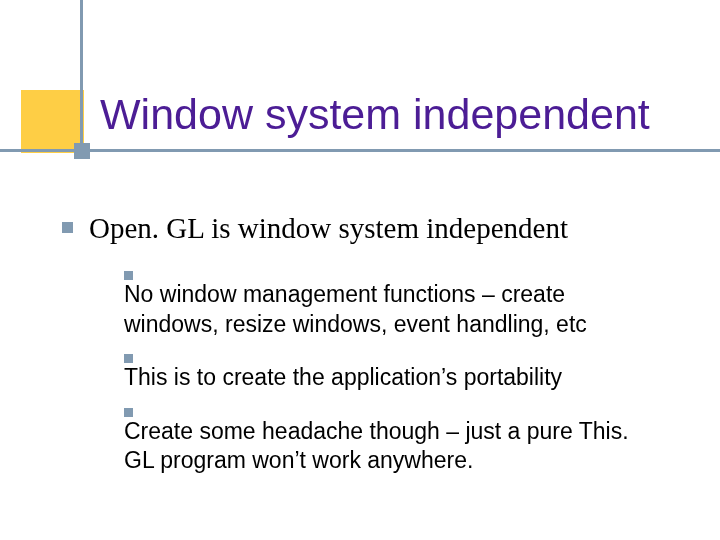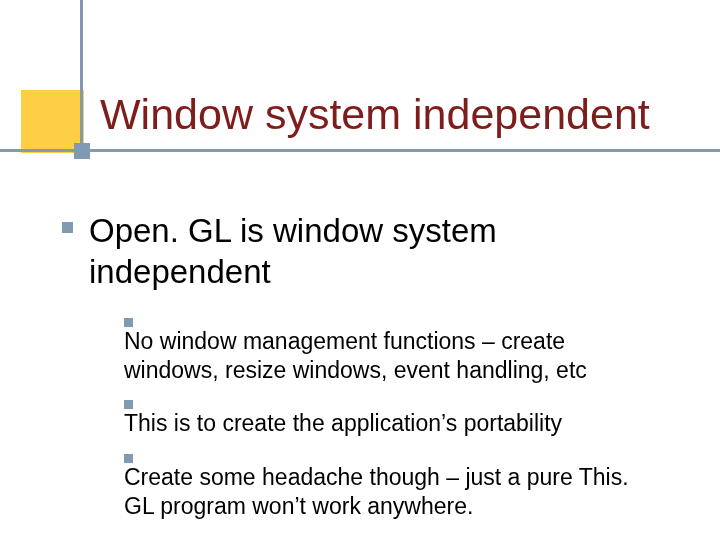--- a/index.html
+++ b/index.html
@@ -15,42 +15,42 @@
   .deco-big-sq{left:21px;top:90px;width:63px;height:63px;background:#fece45;z-index:1}
   .deco-small-sq{left:74px;top:143px;width:16px;height:16px;background:#819ab1;z-index:3}
   .deco-hbar{left:0;top:149px;width:720px;height:3px;background:#819ab1;z-index:2}
   .deco-vbar{left:80px;top:0;width:3px;height:158px;background:#819ab1;z-index:2}
 
   .title{
     position:absolute;
     left:100px;top:90px;
     font-size:43px;
     letter-spacing:0px;
-    color:#7f1d1d;
+    color:#4c1d95;
     z-index:4;
     white-space:nowrap;
   }
 
   .body{
     position:absolute;
     left:62px;top:210px;
     width:600px;
   }
   .lvl1{
     display:flex;
     align-items:flex-start;
     margin-bottom:14px;
   }
   .lvl1 .bullet{
     width:11px;height:11px;flex:0 0 11px;
     background:#819ab1;
     margin-top:12px;margin-right:16px;
   }
   .lvl1 .text{
-    font-size:33px;line-height:1.25;
+    font-size:29px;line-height:1.25;font-family:Liberation Serif, serif;
   }
   .lvl2-wrap{
     margin-left:62px;
     width:540px;
   }
   .lvl2{
     display:flex;
     align-items:flex-start;
     margin-bottom:4px;
     flex-direction:column;

